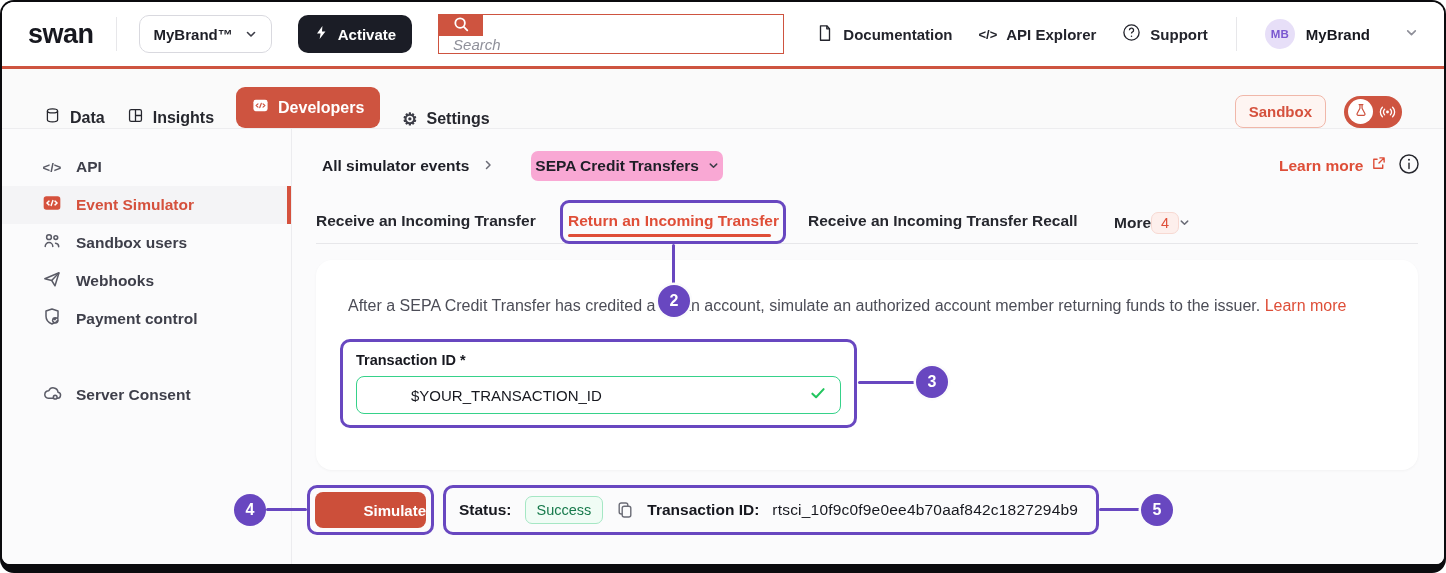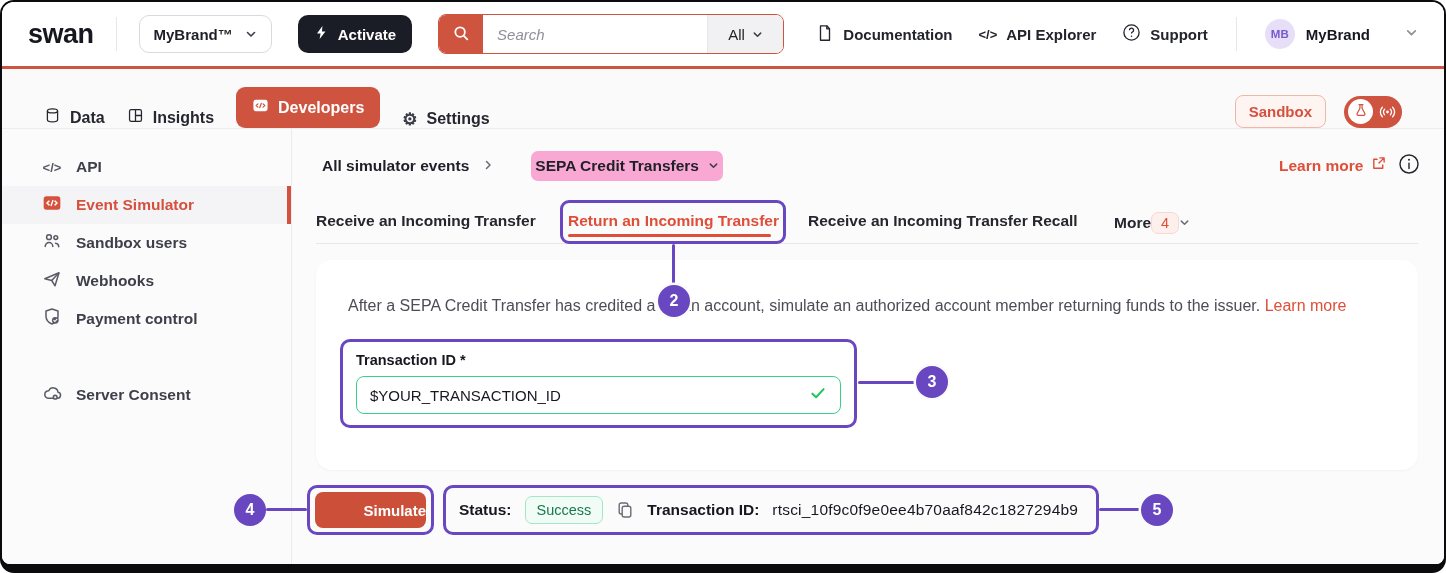--- a/index.html
+++ b/index.html
@@ -6,21 +6,21 @@
   body { background:#ffffff; font-family:"Liberation Sans", sans-serif; }
   .app { width:1446px; height:573px; background:#0b0b0e; border-radius:14px; padding:2px 2px 9px 2px; }
   .frame { width:100%; height:100%; background:#ffffff; border-radius:12px 12px 8px 8px; overflow:hidden; display:flex; flex-direction:column; }
 
   
   .topbar { height:64px; display:flex; align-items:center; padding:0 26px; background:#fff; flex:0 0 auto; }
   .logo { font-size:27px; font-weight:700; letter-spacing:-0.5px; color:#17181f; }
   .vdiv { width:1px; height:34px; background:#e7e7ea; margin:0 22px; }
   .org-btn { height:38px; border:1px solid #d9d9df; border-radius:10px; background:#fff; padding:0 14px; display:flex; align-items:center; gap:12px; font-size:15px; font-weight:700; color:#1d1e26; cursor:pointer; }
   .activate-btn { margin-left:26px; height:38px; background:#1b1d26; border:none; border-radius:10px; color:#fff; padding:0 16px; display:flex; align-items:center; gap:9px; font-size:15px; font-weight:700; cursor:pointer; }
-  .search { margin-left:26px; width:346px; height:40px; border:1.5px solid #ce5440; border-radius:8px; display:flex; overflow:hidden; background:#fff; }
+  .search { margin-left:26px; width:346px; height:40px; border:1.5px solid #ce5440; border-radius:0; display:flex; overflow:hidden; background:#fff;flex-direction:column; }
   .search-btn { width:44px; background:#ce5440; border:none; display:flex; align-items:center; justify-content:center; cursor:pointer; flex:0 0 auto; }
   .search input { flex:1; border:none; outline:none; padding:0 14px; font-family:"Liberation Sans", sans-serif; font-size:15px; font-style:italic; color:#53545e; min-width:0; }
   .search input::placeholder { color:#8f909a; }
   .scope { width:76px; background:#f1f1f3; border-left:1px solid #e6e6e9; display:flex; align-items:center; justify-content:center; gap:7px; font-size:15px; color:#23242c; cursor:pointer; flex:0 0 auto; }
   .top-right { margin-left:auto; display:flex; gap:26px; }
   .top-link { display:flex; align-items:center; gap:9px; font-size:15px; font-weight:700; color:#23242c; cursor:pointer; }
   .account { display:flex; align-items:center; gap:11px; cursor:pointer; }
   .avatar { width:30px; height:30px; border-radius:50%; background:#e7dff8; color:#7a58d0; font-size:11.5px; font-weight:700; display:flex; align-items:center; justify-content:center; }
   .acct-name { font-size:15px; font-weight:700; color:#17181f; margin-right:24px; }
 
@@ -55,21 +55,21 @@
   .tab-underline { position:absolute; left:566px; top:105px; width:203px; height:3px; background:#df4e38; border-radius:2px; }
   .tabs-border { position:absolute; left:314px; right:26px; top:114px; height:1px; background:#e7e7ea; }
 
   .card { position:absolute; left:314px; top:131px; right:26px; height:210px; background:#ffffff; border-radius:16px; box-shadow:0 1px 3px rgba(20,20,30,0.04); }
   .description { position:absolute; left:346px; top:168px; font-size:16px; color:#4c4d57; white-space:nowrap; }
   .description .desc-link { color:#de4e38; cursor:pointer; }
 
   .field-box { position:absolute; left:338px; top:210px; width:517px; height:89px; border:3px solid #6847c0; border-radius:10px; background:#fff; padding:10px 13px; }
   .field-label { font-size:14.5px; font-weight:700; color:#17181f; }
   .input-row { margin-top:8px; height:38px; border:1.5px solid #36d28a; border-radius:8px; display:flex; align-items:center; padding:0 13px; gap:10px; }
-  .input-row input { flex:1; border:none; outline:none; font-family:"Liberation Sans", sans-serif; font-size:15px; color:#17181f; min-width:0; }
+  .input-row input { flex:1; border:none; outline:none; font-family:"Liberation Sans", sans-serif; font-size:15px; color:#17181f; min-width:0;margin-left:41px; }
 
   .simulate-box { position:absolute; left:305px; top:356px; width:127px; height:50px; border:3px solid #6847c0; border-radius:10px; display:flex; align-items:center; justify-content:center; }
   .simulate-btn { width:111px; height:36px; background:#cc4f3a; border:none; border-radius:8px; color:#fff; font-family:"Liberation Sans", sans-serif; font-size:15px; font-weight:700; cursor:pointer;text-align:right; }
 
   .result-box { position:absolute; left:441px; top:356px; width:656px; height:50px; border:3px solid #6847c0; border-radius:10px; display:flex; align-items:center; gap:13px; padding:0 13px; }
   .result-label { font-size:15.5px; font-weight:700; color:#17181f; white-space:nowrap; }
   .success-badge { background:#f0fcf5; border:1px solid #a5e7c4; color:#177a4c; border-radius:7px; padding:5px 11px; font-size:14.5px; white-space:nowrap; }
   .txid-value { font-size:15.5px; color:#17181f; letter-spacing:0.2px; white-space:nowrap; }
   .copy-btn { display:flex; align-items:center; cursor:pointer; }
 

